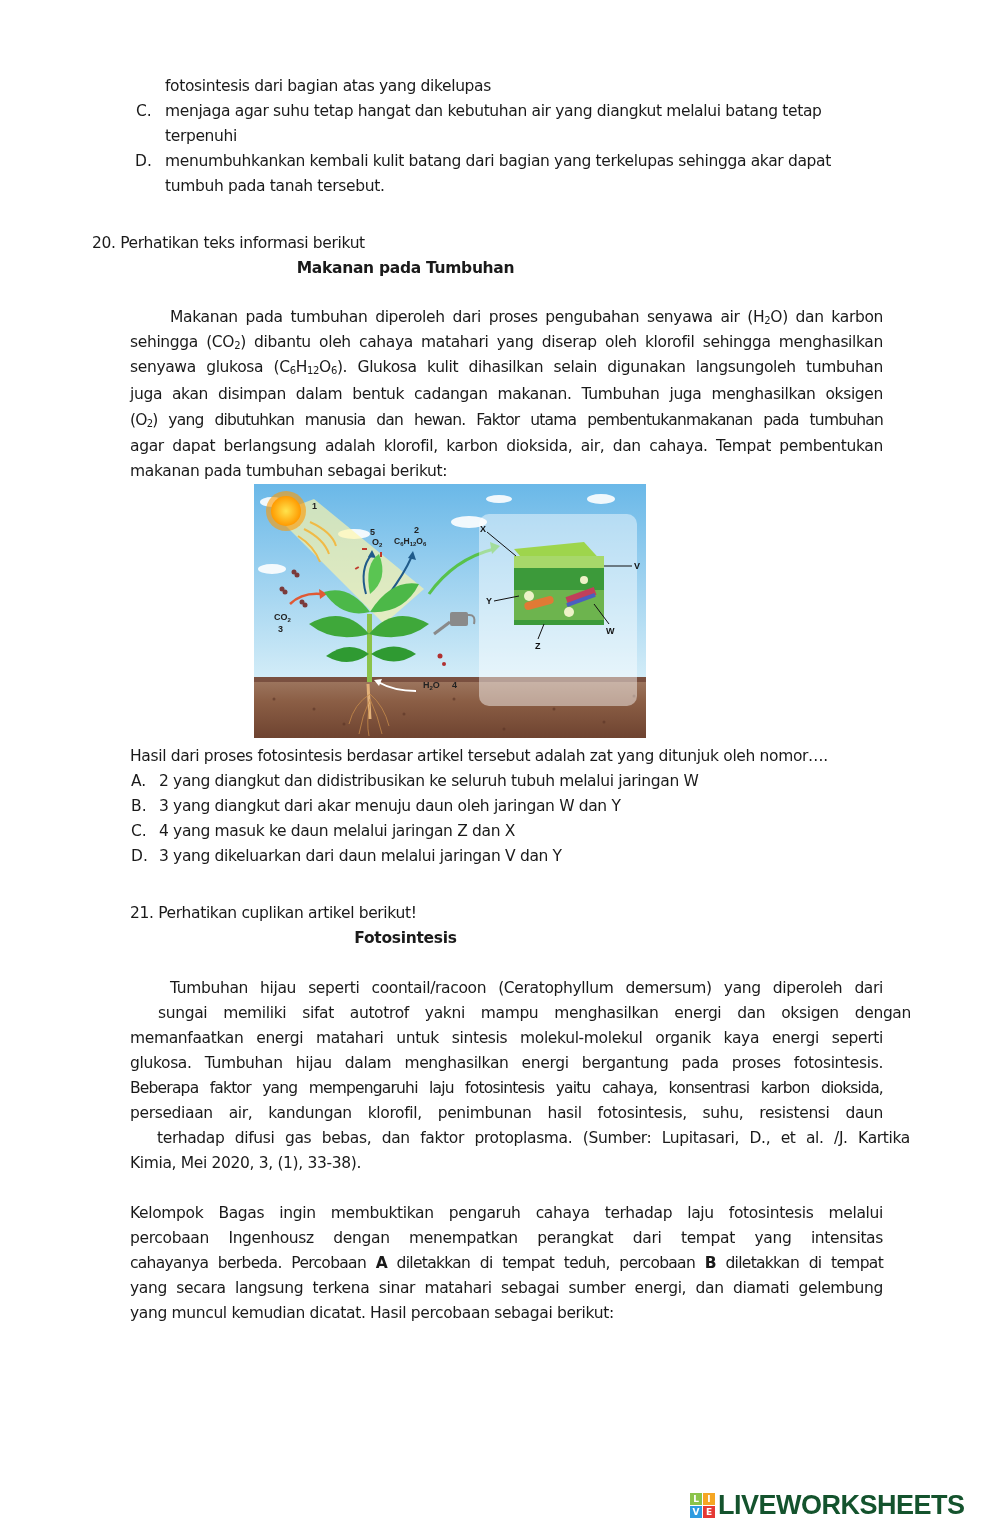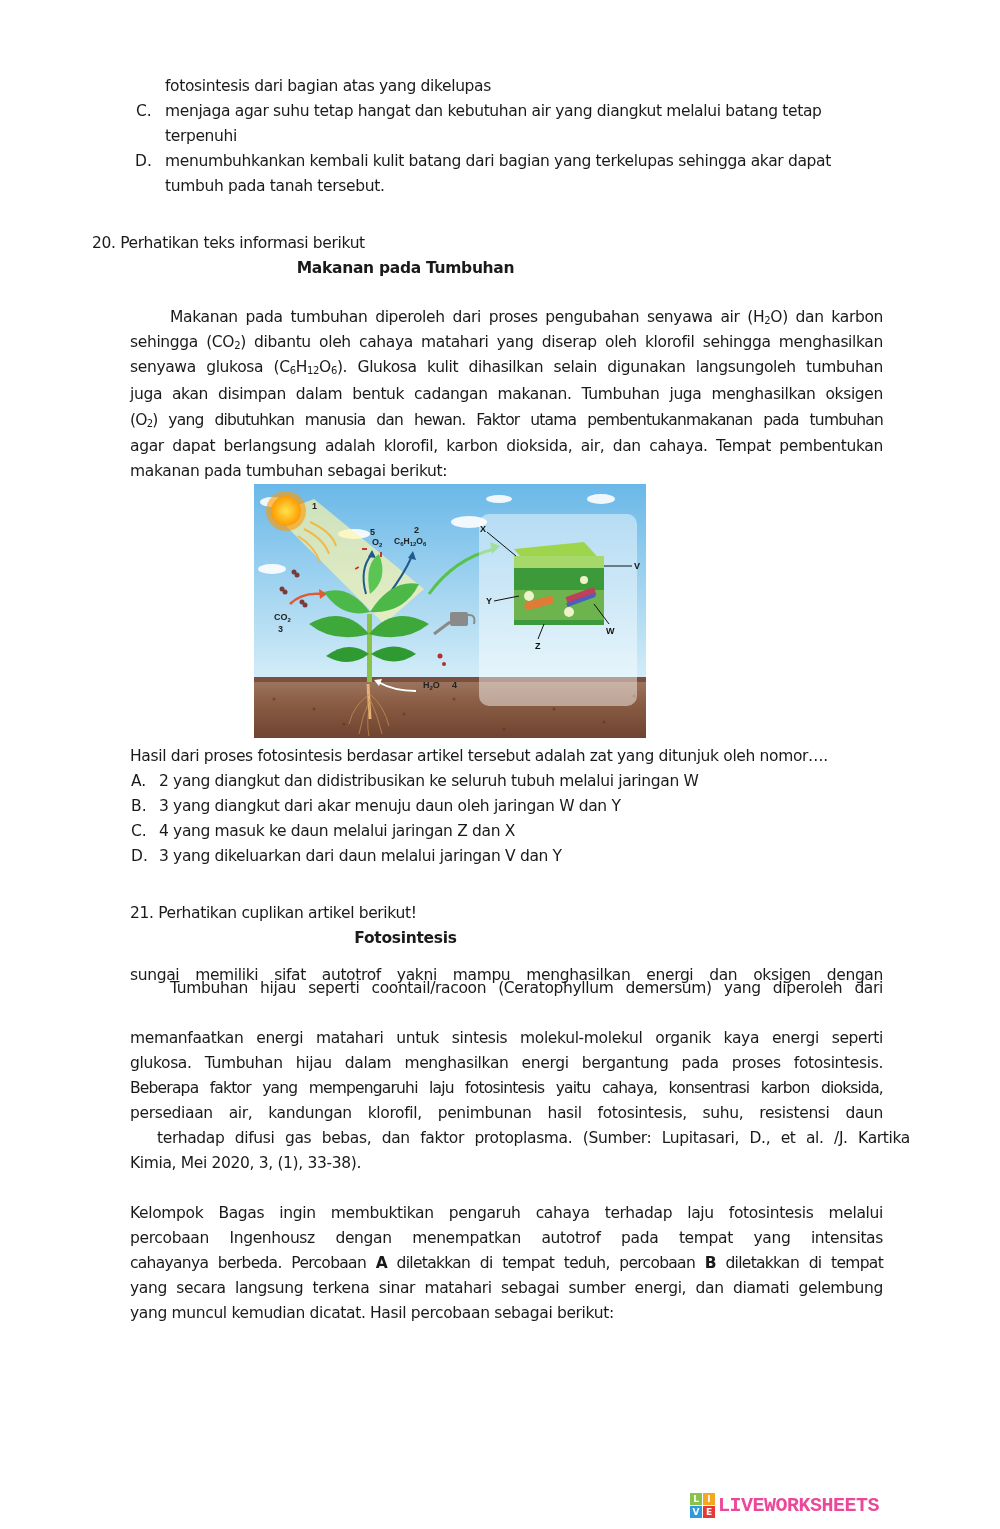--- a/index.html
+++ b/index.html
@@ -8,21 +8,21 @@
   .line { position: absolute; white-space: nowrap; line-height: 20px; letter-spacing: -0.35px; }
   .just { position: absolute; left: 130px; width: 753px; text-align: justify; text-align-last: justify; white-space: nowrap; line-height: 20px; letter-spacing: -0.35px; }
   .just.last { text-align-last: left; }
   .opt-letter { position: absolute; line-height: 20px; }
   .title { position: absolute; left: 0; width: 811px; text-align: center; font-weight: bold; line-height: 20px; letter-spacing: -0.3px; }
   sub { font-size: 10px; vertical-align: -2px; line-height: 0; }
   .figure { position: absolute; left: 254px; top: 484px; width: 392px; height: 254px; overflow: hidden; }
   .logo { position: absolute; left: 690px; top: 1488px; height: 34px; display: flex; align-items: center; }
   .logo-squares { display: grid; grid-template-columns: 12px 12px; grid-template-rows: 12px 12px; gap: 1px; margin-right: 3px; }
   .logo-sq { font-family: "DejaVu Sans", sans-serif; font-weight: bold; font-size: 9px; color: #fff; display:flex; align-items:center; justify-content:center; }
-  .logo-text { font-family: Liberation Mono, monospace; font-weight: bold; font-size: 20px; color: #ec4899; letter-spacing: -0.5px; }
+  .logo-text { font-family: Liberation Sans, sans-serif; font-weight: bold; font-size: 27px; color: #14532d; letter-spacing: -0.5px; }
   b { font-weight: bold; }
 </style>
 </head>
 <body>
 
 <div class="line" style="left:165px; top:76px;">fotosintesis dari bagian atas yang dikelupas</div>
 
 <div class="opt-letter" style="left:136px; top:101px;">C.</div>
 <div class="line" style="left:165px; top:101px;">menjaga agar suhu tetap hangat dan kebutuhan air yang diangkut melalui batang tetap</div>
 <div class="line" style="left:165px; top:126px;">terpenuhi</div>
@@ -213,30 +213,30 @@
 <div class="line" style="left:159px; top:796px;">3 yang diangkut dari akar menuju daun oleh jaringan W dan Y</div>
 <div class="opt-letter" style="left:131px; top:821px;">C.</div>
 <div class="line" style="left:159px; top:821px;">4 yang masuk ke daun melalui jaringan Z dan X</div>
 <div class="opt-letter" style="left:131px; top:846px;">D.</div>
 <div class="line" style="left:159px; top:846px;">3 yang dikeluarkan dari daun melalui jaringan V dan Y</div>
 
 <div class="line" style="left:92px; top:903px;margin-left:38px;">21. Perhatikan cuplikan artikel berikut!</div>
 <div class="title" style="top:928px;">Fotosintesis</div>
 
 <div class="just" style="top:978px; left:170px; width:713px;">Tumbuhan hijau seperti coontail/racoon (Ceratophyllum demersum) yang diperoleh dari</div>
-<div class="just" style="top:965px;">sungai memiliki sifat autotrof yakni mampu menghasilkan energi dan oksigen dengan</div>
+<div class="just" style="top:1003px;margin-left:28px;">sungai memiliki sifat autotrof yakni mampu menghasilkan energi dan oksigen dengan</div>
 <div class="just" style="top:1028px;">memanfaatkan energi matahari untuk sintesis molekul-molekul organik kaya energi seperti</div>
 <div class="just" style="top:1053px;">glukosa. Tumbuhan hijau dalam menghasilkan energi bergantung pada proses fotosintesis.</div>
 <div class="just" style="top:1078px; letter-spacing:-0.8px;">Beberapa faktor yang mempengaruhi laju fotosintesis yaitu cahaya, konsentrasi karbon dioksida,</div>
 <div class="just" style="top:1103px;">persediaan air, kandungan klorofil, penimbunan hasil fotosintesis, suhu, resistensi daun</div>
 <div class="just" style="top:1128px;margin-left:27px;">terhadap difusi gas bebas, dan faktor protoplasma. (Sumber: Lupitasari, D., et al. /J. Kartika</div>
 <div class="just last" style="top:1153px;">Kimia, Mei 2020, 3, (1), 33-38).</div>
 
 <div class="just" style="top:1203px;">Kelompok Bagas ingin membuktikan pengaruh cahaya terhadap laju fotosintesis melalui</div>
-<div class="just" style="top:1228px;">percobaan Ingenhousz dengan menempatkan autotrof pada tempat yang intensitas</div>
+<div class="just" style="top:1228px;">percobaan Ingenhousz dengan menempatkan perangkat dari tempat yang intensitas</div>
 <div class="just" style="top:1253px; letter-spacing:-0.7px;">
   <span>cahayanya berbeda. Percobaan </span><b>A</b><span> diletakkan di tempat teduh, percobaan </span><b>B</b><span> diletakkan di tempat</span>
 </div>
 <div class="just" style="top:1278px;">yang secara langsung terkena sinar matahari sebagai sumber energi, dan diamati gelembung</div>
 <div class="just last" style="top:1303px;">yang muncul kemudian dicatat. Hasil percobaan sebagai berikut:</div>
 
 <div class="logo">
   <div class="logo-squares">
     <div class="logo-sq" style="background: rgb(139, 195, 74);">L</div>
     <div class="logo-sq" style="background: rgb(245, 166, 35);">I</div>

